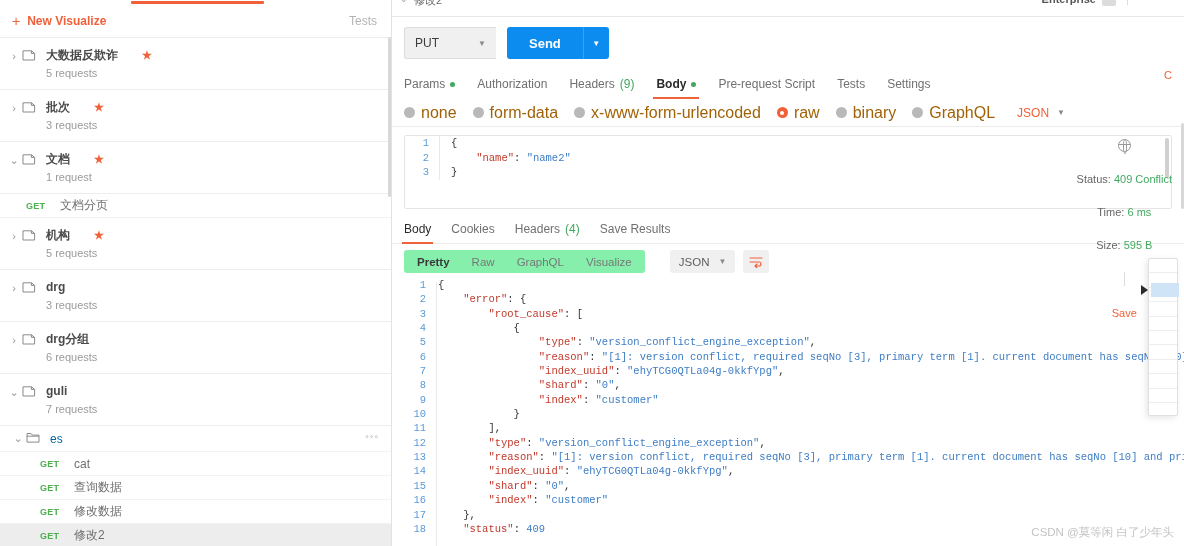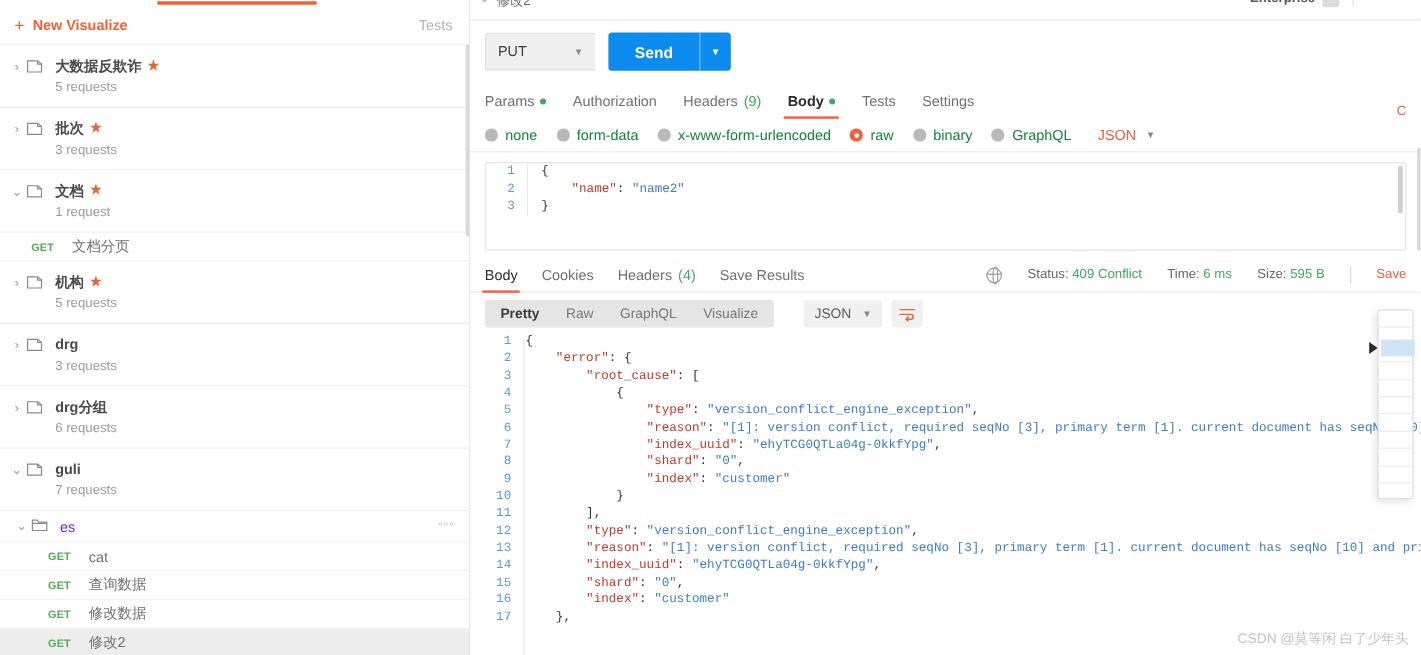--- a/index.html
+++ b/index.html
@@ -53,21 +53,21 @@
   .coll-row .chev {
     width: 16px; flex: 0 0 16px; color: #9b9b9b; font-size: 11px;
     line-height: 18px; text-align: center; user-select: none;
   }
   .coll-row .folder {
     width: 20px; flex: 0 0 20px; margin-top: 2px;
   }
   .coll-row .meta { padding-left: 4px; }
   .coll-row .cname {
     font-size: 12px; color: #4a4a4a; font-weight: bold;
-    display: flex; align-items: center; gap: 5px;
+    display: flex; align-items: center; gap: 24px;
     line-height: 16px;
     text-align: right;
   }
   .coll-row .star { color: #f0613a; font-size: 11px; }
   .coll-row .creq {
     font-size: 11px; color: #9b9b9b; margin-top: 3px; line-height: 14px;
     font-weight: normal;
   }
 
   .req-row {
@@ -88,21 +88,21 @@
     display: flex; align-items: center;
     height: 26px; padding-left: 10px;
     border-bottom: 1px solid #f2f2f2;
     cursor: pointer; background: #fff;
   }
   .folder-row .chev {
     width: 16px; flex: 0 0 16px; color: #9b9b9b; font-size: 11px;
     text-align: center;
   }
   .folder-row .folder { width: 20px; flex: 0 0 20px; }
-  .folder-row .fname { color: #6d28d9; font-size: 12px; padding-left: 4px; }
+  .folder-row .fname { color: #0369a1; font-size: 12px; padding-left: 4px; }
   .folder-row .dots {
     margin-left: auto; margin-right: 12px; color: #b0b0b0;
     letter-spacing: 1px; font-size: 9px;
   }
   .sb-scroll {
     position: absolute; right: 0px; top: 37px;
     width: 3px; height: 160px; background: #d8d8d8; border-radius: 2px;
   }
 
   
@@ -162,21 +162,21 @@
     cursor: pointer; font-family: "Liberation Sans", sans-serif;
   }
   .sendchev {
     background: #0d8cf0; color: #fff; width: 26px; height: 32px;
     border-left: 1px solid #3aa0f3; border-radius: 0 3px 3px 0;
     display: flex; align-items: center; justify-content: center;
     font-size: 8px; cursor: pointer;
   }
 
   .reqtabs {
-    display: flex; align-items: flex-end; gap: 22px;
+    display: flex; align-items: flex-start; gap: 22px;
     padding: 0 12px; height: 30px; position: relative;
   }
   .reqtab {
     font-size: 12px; color: #707070; display: flex; align-items: center;
     gap: 5px; height: 30px; cursor: pointer; position: relative;
   }
   .reqtab.sel { color: #2b2b2b; font-weight: bold; }
   .reqtab.sel::after {
     content: ""; position: absolute; left: -3px; right: -3px; bottom: 0;
     height: 2px; background: #f0613a;
@@ -185,21 +185,21 @@
   .cnt { color: #41a85f; }
   .reqtabs .rightlink {
     margin-left: auto; color: #f0613a; font-size: 11px; cursor: pointer;
   }
 
   .bodytypes {
     display: flex; align-items: center; gap: 16px;
     padding: 0 12px; height: 28px;
     border-bottom: 1px solid #ececec;
   }
-  .radio { display: flex; align-items: center; gap: 6px; font-size: 12px; color: #15803d; cursor: pointer; }
+  .radio { display: flex; align-items: center; gap: 6px; font-size: 16px; color: #a16207; cursor: pointer; }
   .radio .rc { width: 11px; height: 11px; border-radius: 50%; background: #b9b9b9; position: relative; }
   .radio.on .rc { background: #f0613a; }
   .radio.on .rc::after {
     content: ""; position: absolute; left: 3.5px; top: 3.5px;
     width: 4px; height: 4px; border-radius: 50%; background: #fff;
   }
   .jsonsel {
     display: flex; align-items: center; gap: 8px; margin-left: 6px;
     color: #f0613a; font-size: 12px; cursor: pointer;
   }
@@ -244,21 +244,21 @@
     font-size: 12px; color: #707070; height: 29px; display: flex;
     align-items: center; gap: 5px; cursor: pointer; position: relative;
   }
   .restab.sel { color: #2b2b2b; }
   .restab.sel::after {
     content: ""; position: absolute; left: -2px; right: -2px; bottom: 0;
     height: 2px; background: #f0613a;
   }
   .resmeta {
     margin-left: auto; display: flex; align-items: center; gap: 21px;
-    font-size: 11px; color: #666;
+    font-size: 11px; color: #666; flex-direction: column;
   }
   .resmeta .val { color: #41a85f; }
   .resmeta .globe {
     width: 13px; height: 13px; border-radius: 50%;
     border: 1.3px solid #9a9a9a; position: relative;
   }
   .resmeta .globe::before {
     content: ""; position: absolute; left: 4.1px; top: -1.3px;
     width: 2.5px; height: 13px; border: 1.3px solid #9a9a9a;
     border-radius: 50%;
@@ -267,21 +267,21 @@
     content: ""; position: absolute; left: -1.3px; top: 4.1px;
     width: 13px; height: 0; border-top: 1.3px solid #9a9a9a;
   }
   .resmeta .sep { width: 1px; height: 14px; background: #dcdcdc; }
   .resmeta .savelink { color: #f0613a; cursor: pointer; }
 
   .restools {
     display: flex; align-items: center; padding: 6px 12px 4px 12px; gap: 8px;
   }
   .segs {
-    display: flex; align-items: center; background: #e5e5e5;
+    display: flex; align-items: center; background: #86efac;
     border-radius: 3px; height: 23px; padding: 0 2px;
   }
   .seg {
     font-size: 11.5px; color: #777; padding: 0 11px; height: 23px;
     display: flex; align-items: center; cursor: pointer; border-radius: 3px;
   }
   .seg.sel { color: #3a3a3a; font-weight: bold; }
   .segdiv { width: 9px; }
   .segjson {
     display: flex; align-items: center; gap: 9px;
@@ -520,20 +520,23 @@
         <div class="reqtab">
           <span>Authorization</span>
         </div>
         <div class="reqtab">
           <span>Headers</span>
           <span class="cnt">(9)</span>
         </div>
         <div class="reqtab sel">
           <span>Body</span>
           <span class="dotg"></span>
+        </div>
+        <div class="reqtab">
+          <span>Pre-request Script</span>
         </div>
         <div class="reqtab">
           <span>Tests</span>
         </div>
         <div class="reqtab">
           <span>Settings</span>
         </div>
         <div class="rightlink">C</div>
       </div>
 
@@ -643,20 +646,21 @@
         <div class="ln"><span class="num">8</span><span class="txt"><span class="k">                "shard"</span><span class="p">: </span><span class="s">"0"</span><span class="p">,</span></span></div>
         <div class="ln"><span class="num">9</span><span class="txt"><span class="k">                "index"</span><span class="p">: </span><span class="s">"customer"</span></span></div>
         <div class="ln"><span class="num">10</span><span class="txt"><span class="p">            }</span></span></div>
         <div class="ln"><span class="num">11</span><span class="txt"><span class="p">        ],</span></span></div>
         <div class="ln"><span class="num">12</span><span class="txt"><span class="k">        "type"</span><span class="p">: </span><span class="s">"version_conflict_engine_exception"</span><span class="p">,</span></span></div>
         <div class="ln"><span class="num">13</span><span class="txt"><span class="k">        "reason"</span><span class="p">: </span><span class="s">"[1]: version conflict, required seqNo [3], primary term [1]. current document has seqNo [10] and primary term [1]"</span></span></div>
         <div class="ln"><span class="num">14</span><span class="txt"><span class="k">        "index_uuid"</span><span class="p">: </span><span class="s">"ehyTCG0QTLa04g-0kkfYpg"</span><span class="p">,</span></span></div>
         <div class="ln"><span class="num">15</span><span class="txt"><span class="k">        "shard"</span><span class="p">: </span><span class="s">"0"</span><span class="p">,</span></span></div>
         <div class="ln"><span class="num">16</span><span class="txt"><span class="k">        "index"</span><span class="p">: </span><span class="s">"customer"</span></span></div>
         <div class="ln"><span class="num">17</span><span class="txt"><span class="p">    },</span></span></div>
+        <div class="ln"><span class="num">18</span><span class="txt"><span class="k">    "status"</span><span class="p">: </span><span class="s">409</span></span></div>
       </div>
 
     <div class="respanel">
       <div class="hl"></div>
       <div class="ptr"></div>
       <div class="rowline"></div>
       <div class="rowline"></div>
       <div class="rowline"></div>
       <div class="rowline"></div>
       <div class="rowline"></div>

